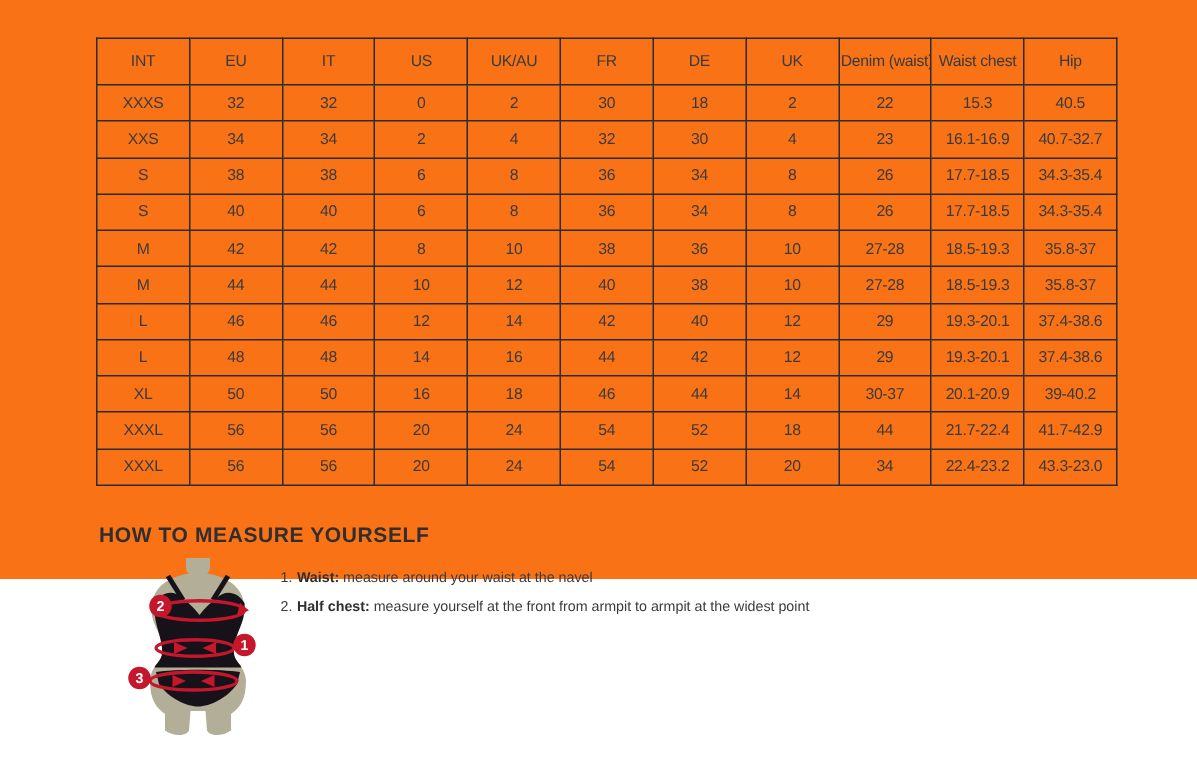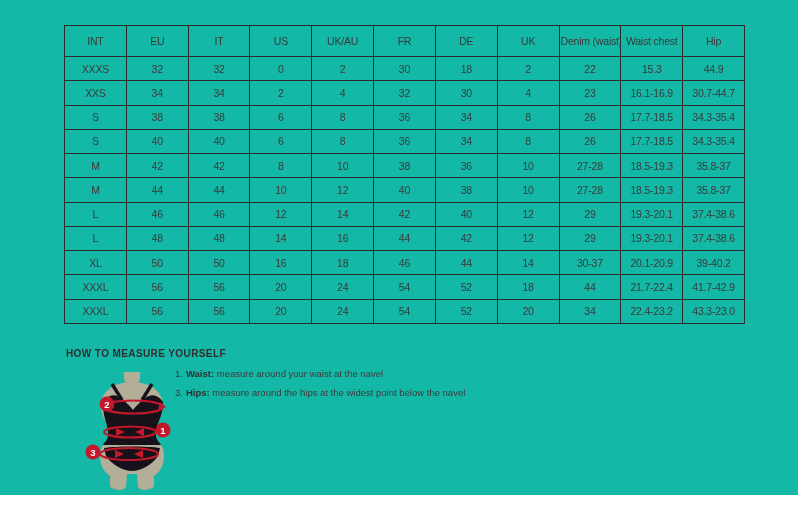--- a/index.html
+++ b/index.html
@@ -1,44 +1,44 @@
 <!DOCTYPE html>
 <html><head>
 <meta charset="utf-8">
 <style>
   html,body{margin:0;padding:0;}
   body{
     width:798px;height:519px;background:#ffffff;
     font-family:"Liberation Sans","DejaVu Sans",sans-serif;
     color:#3c3c3c;overflow:hidden;
   }
-  .page{position:relative;width:798px;height:495px;background:#14b8a6;}
+  .page{position:relative;width:798px;height:386px;background:#f97316;}
 
   
   .size-table{
     position:absolute;left:64px;top:25px;width:681px;height:299px;
     border-collapse:collapse;table-layout:fixed;
   }
   .size-table th,.size-table td{
     border:1px solid #2b2b2b;
     text-align:center;vertical-align:middle;
     font-size:10.5px;font-weight:400;color:#3a3a3a;
     white-space:nowrap;overflow:hidden;
     letter-spacing:-0.2px;padding:0 1px;
   }
   .size-table thead tr{height:31px;}
 
   
   .measure-title{
     position:absolute;left:66px;top:348px;
-    font-size:10px;font-weight:700;color:#322e2f;letter-spacing:.4px;
+    font-size:14px;font-weight:700;color:#322e2f;letter-spacing:.4px;
   }
   .steps{
     position:absolute;left:175px;top:368px;width:420px;
-    list-style:none;margin:0;padding:0;
+    list-style:none;margin:12px;padding:0;
   }
   .steps li{
     font-size:9.5px;line-height:11.5px;color:#3d3a3b;
     margin:0 0 7.5px 0;white-space:nowrap;
   }
   .steps .num{margin-right:3px;}
   .steps .term{font-weight:700;color:#322e2f;}
 
   .figure-wrap{
     position:absolute;left:76px;top:370px;width:112px;height:122px;
@@ -70,34 +70,34 @@
           <td>XXXS</td>
           <td>32</td>
           <td>32</td>
           <td>0</td>
           <td>2</td>
           <td>30</td>
           <td>18</td>
           <td>2</td>
           <td>22</td>
           <td>15.3</td>
-          <td>44.9</td>
+          <td>40.5</td>
         </tr>
         <tr>
           <td>XXS</td>
           <td>34</td>
           <td>34</td>
           <td>2</td>
           <td>4</td>
           <td>32</td>
           <td>30</td>
           <td>4</td>
           <td>23</td>
           <td>16.1-16.9</td>
-          <td>30.7-44.7</td>
+          <td>40.7-32.7</td>
         </tr>
         <tr>
           <td>S</td>
           <td>38</td>
           <td>38</td>
           <td>6</td>
           <td>8</td>
           <td>36</td>
           <td>34</td>
           <td>8</td>
@@ -209,21 +209,21 @@
           <td>22.4-23.2</td>
           <td>43.3-23.0</td>
         </tr>
       </tbody>
   </table>
 
   <div class="measure-title">HOW TO MEASURE YOURSELF</div>
 
   <ul class="steps">
     <li><span class="num">1.</span><span class="term">Waist:</span><span> measure around your waist at the navel</span></li>
-    <li><span class="num">3.</span><span class="term">Hips:</span><span> measure around the hips at the widest point below the navel</span></li>
+    <li><span class="num">2.</span><span class="term">Half chest:</span><span> measure yourself at the front from armpit to armpit at the widest point</span></li>
   </ul>
 
   <div class="figure-wrap">
     <svg width="112" height="122" viewBox="0 0 112 122" xmlns="http://www.w3.org/2000/svg">
 
       <path fill="#b3ae97" d="M48,2 L64,2 L64,8 C64,12 61,14 56,14 C51,14 48,12 48,8 Z"></path>
 
       <path fill="#b3ae97" d="M25,34
            C26,20 40,12 56,12
            C72,12 86,20 87,34

